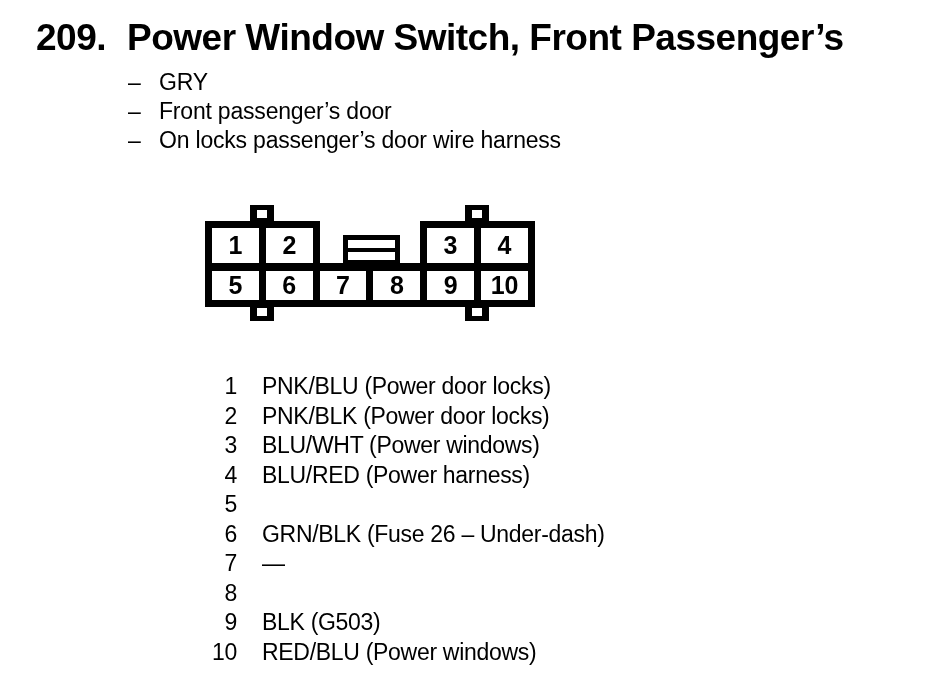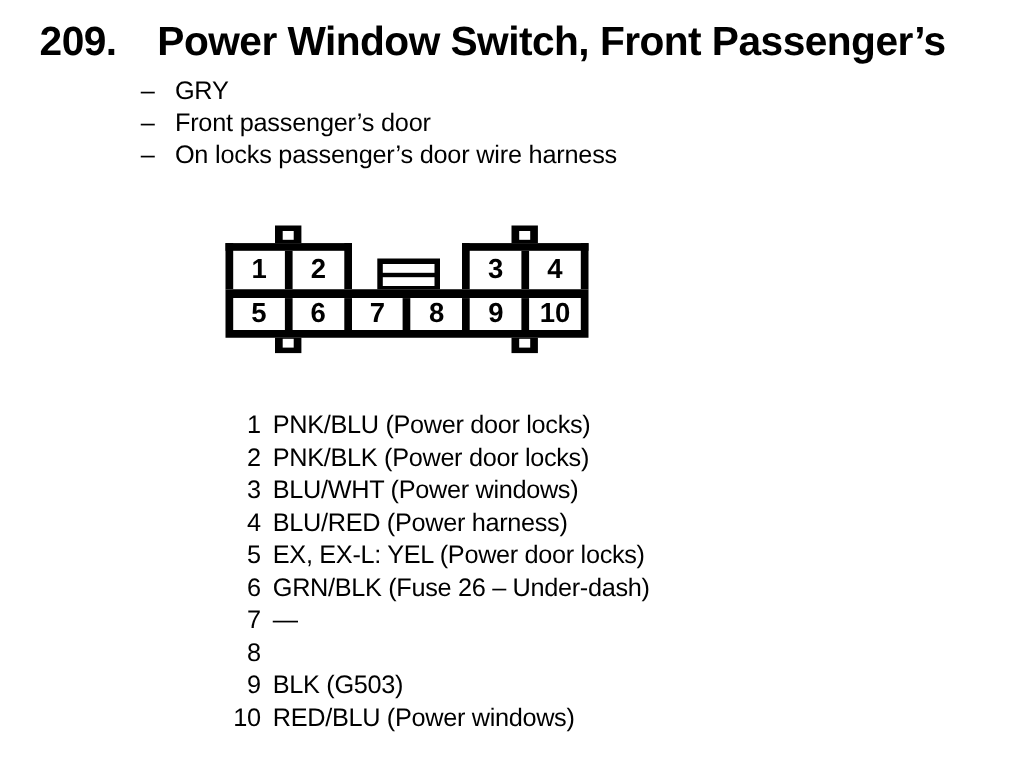--- a/index.html
+++ b/index.html
@@ -12,21 +12,20 @@
   }
   .page { position:relative; width:928px; height:692px; background:#fff; }
 
   
   .header {
     position:absolute; left:36px; top:18px;
     display:flex;
     font-weight:bold; font-size:37px; line-height:40px;
     letter-spacing:-0.5px;
     white-space:nowrap;
-    gap:16px;
   }
   .sec-num { width:91px; flex:0 0 91px; }
 
   
   .notes {
     position:absolute; left:128px; top:68px;
     font-size:23px; letter-spacing:-0.2px;
   }
   .note-line { display:flex; height:29px; line-height:29px; white-space:nowrap; }
   .dash { width:31px; flex:0 0 31px; }
@@ -70,21 +69,21 @@
   .slot1 { top:5px; }
   .slot2 { top:17px; }
 
   
   .pins {
     position:absolute; left:200px; top:372px;
     font-size:23px; letter-spacing:-0.3px;
   }
   .pin-row { display:flex; height:29.5px; line-height:29.5px; white-space:nowrap; }
   .pin-num  { width:37px; flex:0 0 37px; text-align:right; }
-  .pin-desc { margin-left:11px; }
+  .pin-desc { margin-left:25px; }
 </style>
 </head>
 <body>
 
 <div class="page">
 
   <div class="header">
     <span class="sec-num">209.</span>
     <span class="sec-title">Power Window Switch, Front Passenger’s</span>
   </div>
@@ -156,21 +155,20 @@
     <div class="pin-row">
       <span class="pin-num">3</span>
       <span class="pin-desc">BLU/WHT (Power windows)</span>
     </div>
     <div class="pin-row">
       <span class="pin-num">4</span>
       <span class="pin-desc">BLU/RED (Power harness)</span>
     </div>
     <div class="pin-row">
       <span class="pin-num">5</span>
-      <span class="pin-desc">EX, EX-L: YEL (Power door locks)</span>
     </div>
     <div class="pin-row">
       <span class="pin-num">6</span>
       <span class="pin-desc">GRN/BLK (Fuse 26 – Under-dash)</span>
     </div>
     <div class="pin-row">
       <span class="pin-num">7</span>
       <span class="pin-desc">—</span>
     </div>
     <div class="pin-row">

